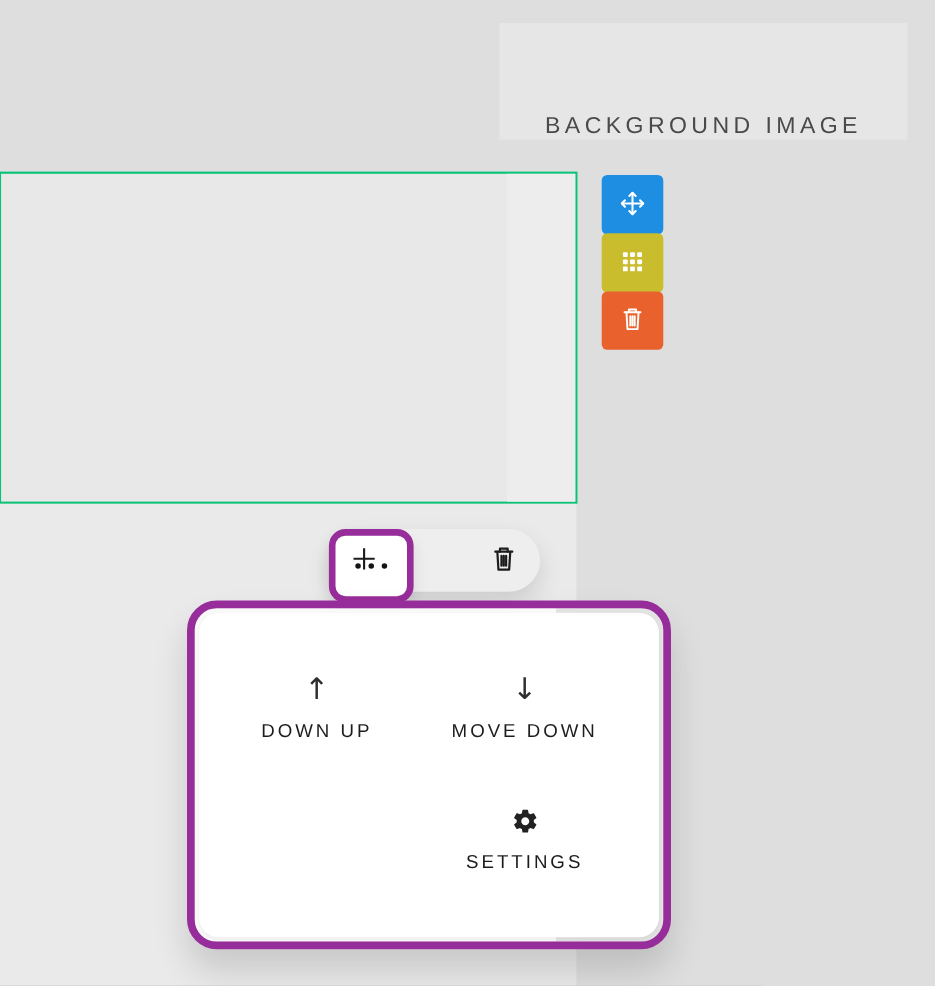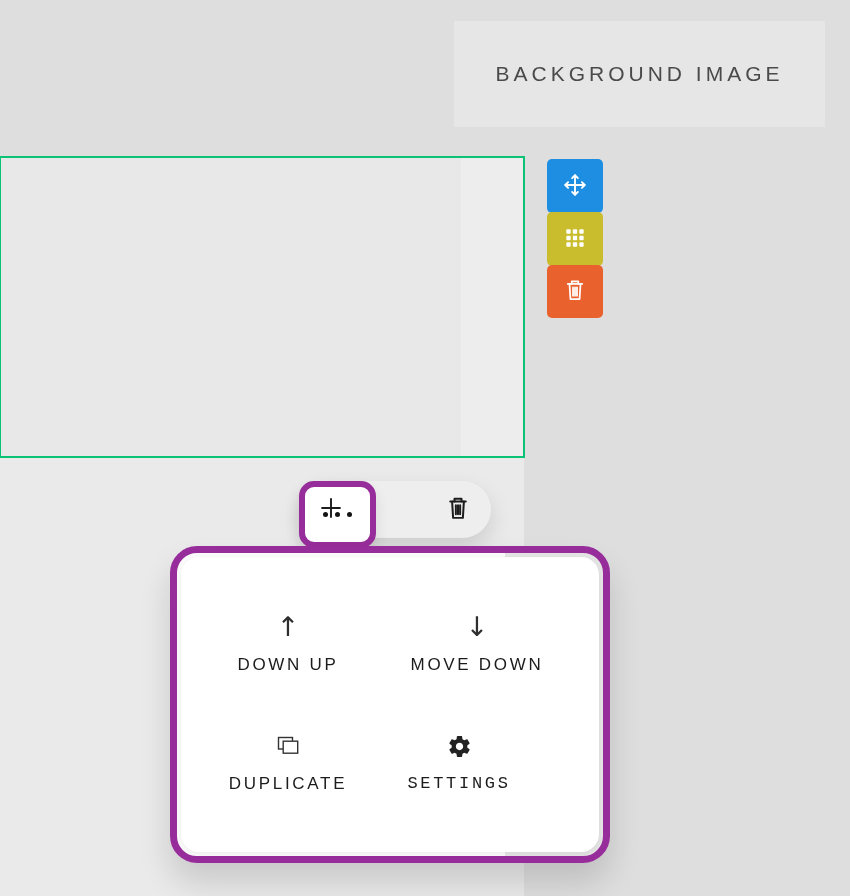--- a/index.html
+++ b/index.html
@@ -4,21 +4,21 @@
 <style>
   html,body{margin:0;padding:0;background:#cfcfcf;}
   .page{
     position:relative;width:850px;height:896px;overflow:hidden;
     background:#dedede;font-family:"Liberation Sans",sans-serif;
     -webkit-font-smoothing:antialiased;
   }
   
   .bg-label-box{
     position:absolute;left:454px;top:21px;width:371px;height:106px;
-    background:#e6e6e6;display:flex;align-items:center;justify-content:center;
+    background:#e6e6e6;display:flex;align-items:flex-end;justify-content:center;
   }
   .bg-label-box span{
     font-size:21px;letter-spacing:4px;color:#4a4a4a;font-weight:500;white-space:nowrap;
   }
   
   .selection-box{
     position:absolute;left:-1px;top:156px;width:526px;height:302px;
     border:2px solid #0bc377;background:#e8e8e8;box-sizing:border-box;
   }
   .selection-strip{position:absolute;right:0;top:0;bottom:0;width:62px;background:#ededed;}
@@ -60,21 +60,21 @@
     border-radius:18px;box-shadow:0 2px 5px rgba(0,0,0,0.05);
   }
   .menu-item{
     position:absolute;width:180px;display:flex;flex-direction:column;align-items:center;
     gap:12px;background:none;border:none;padding:0;cursor:pointer;
     font-family:"Liberation Sans",sans-serif;
   }
   .mi-1{left:17px;top:54px;}
   .mi-2{left:206px;top:54px;}
   .mi-3{left:17px;top:173px;}
-  .mi-4{left:188px;top:173px;font-family:Liberation Mono, monospace;}
+  .mi-4{left:206px;top:173px;}
   .mi-icon{height:32px;display:flex;align-items:center;justify-content:center;}
   .mi-glyph{font-family:"DejaVu Sans",sans-serif;font-size:27px;line-height:32px;color:#2e2e2e;}
   .mi-label{font-size:17px;letter-spacing:2.7px;color:#1c1c1c;font-weight:500;white-space:nowrap;}
 </style>
 </head>
 <body>
 
 <div class="page">
 
   <div class="bg-label-box">
@@ -159,29 +159,20 @@
         <span class="mi-label">DOWN UP</span>
       </button>
 
       <button class="menu-item mi-2">
         <span class="mi-icon">
           <span class="mi-glyph">↓</span>
         </span>
         <span class="mi-label">MOVE DOWN</span>
       </button>
 
-      <button class="menu-item mi-3">
-        <span class="mi-icon">
-          <svg width="27" height="25" viewBox="0 0 27 25">
-            <rect x="3.5" y="3.5" width="14" height="11.5" fill="none" stroke="#333333" stroke-width="1.4"></rect>
-            <rect x="8.2" y="7.2" width="14.5" height="12" fill="#ffffff" stroke="#333333" stroke-width="1.4"></rect>
-          </svg>
-        </span>
-        <span class="mi-label">DUPLICATE</span>
-      </button>
 
       <button class="menu-item mi-4">
         <span class="mi-icon">
           <svg width="25" height="25" viewBox="0 0 24 24" fill="#222222">
             <path d="M19.43 12.98c.04-.32.07-.64.07-.98s-.03-.66-.07-.98l2.11-1.65c.19-.15.24-.42.12-.64l-2-3.46c-.12-.22-.39-.3-.61-.22l-2.49 1c-.52-.4-1.08-.73-1.69-.98l-.38-2.65C14.46 2.18 14.25 2 14 2h-4c-.25 0-.46.18-.49.42l-.38 2.65c-.61.25-1.17.59-1.69.98l-2.49-1c-.23-.09-.49 0-.61.22l-2 3.46c-.13.22-.07.49.12.64l2.11 1.65c-.04.32-.07.65-.07.98s.03.66.07.98l-2.11 1.65c-.19.15-.24.42-.12.64l2 3.46c.12.22.39.3.61.22l2.49-1c.52.4 1.08.73 1.69.98l.38 2.65c.03.24.24.42.49.42h4c.25 0 .46-.18.49-.42l.38-2.65c.61-.25 1.17-.59 1.69-.98l2.49 1c.23.09.49 0 .61-.22l2-3.46c.12-.22.07-.49-.12-.64l-2.11-1.65zM12 15.5c-1.93 0-3.5-1.57-3.5-3.5s1.57-3.5 3.5-3.5 3.5 1.57 3.5 3.5-1.57 3.5-3.5 3.5z"></path>
           </svg>
         </span>
         <span class="mi-label">SETTINGS</span>
       </button>
 

